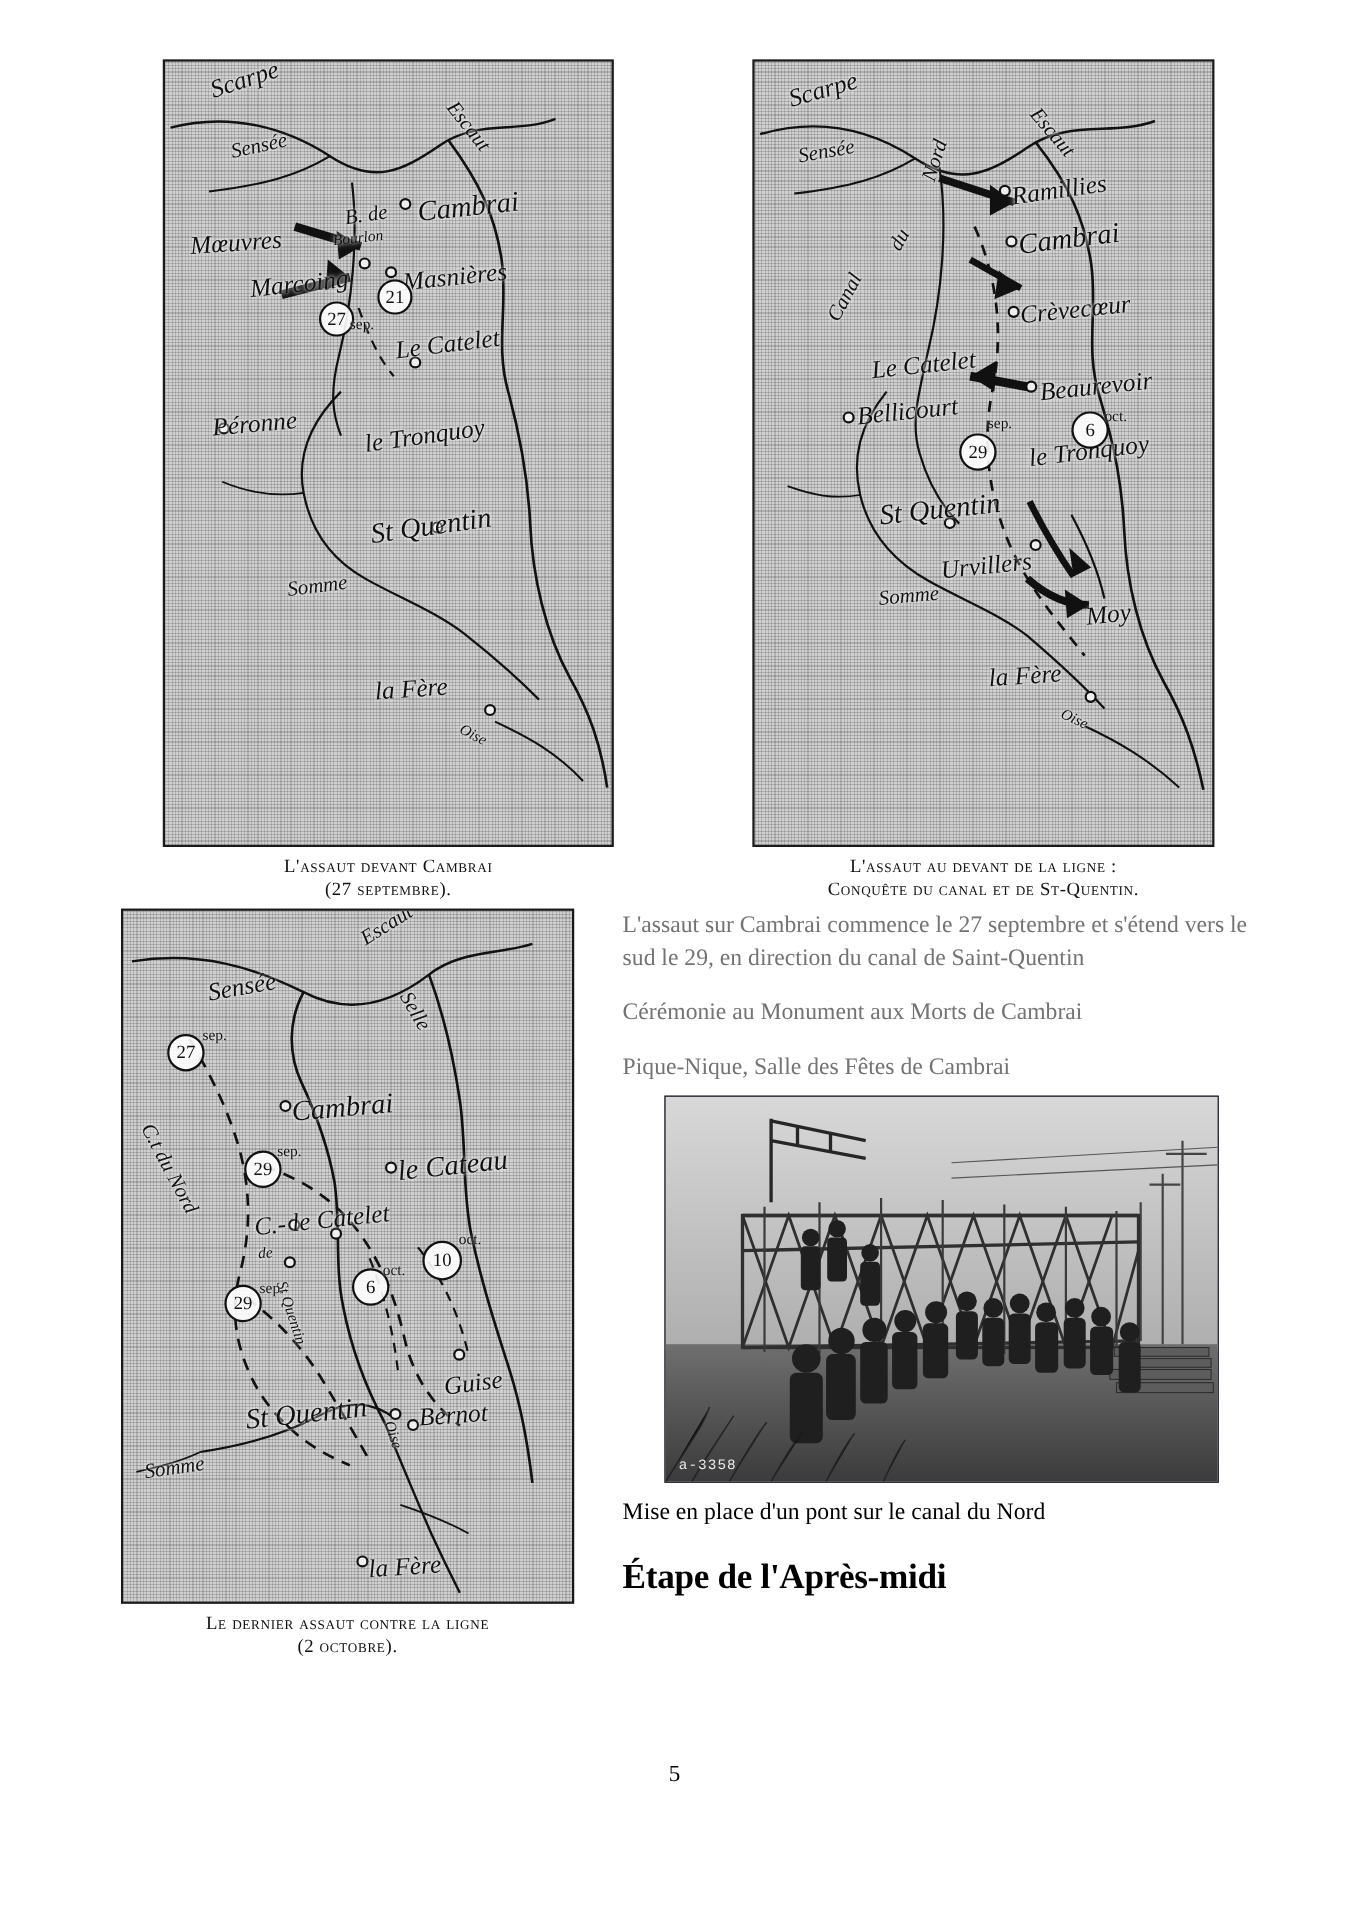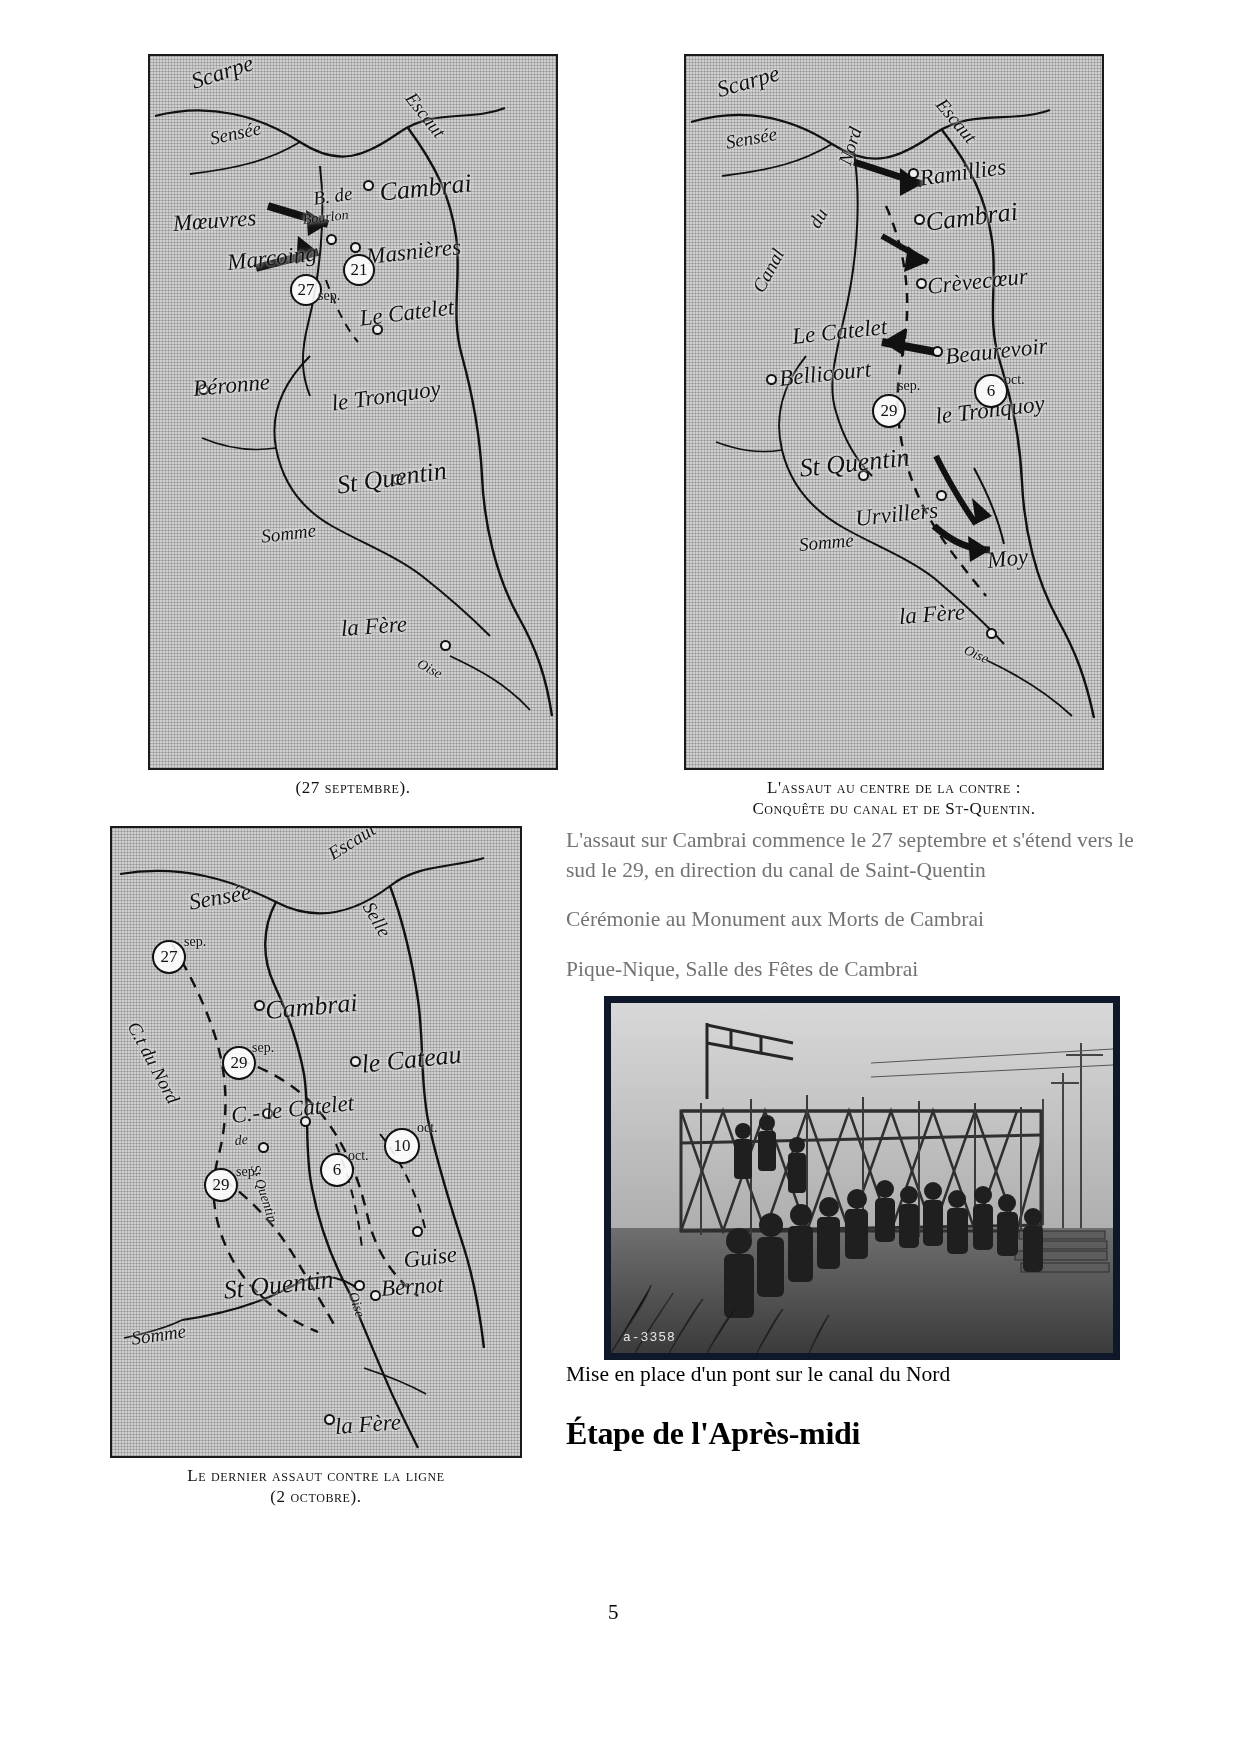--- a/index.html
+++ b/index.html
@@ -116,21 +116,21 @@
     letter-spacing: -0.3px;
   }
 
   
   .photo {
     position: absolute;
     left: 604px;
     top: 996px;
     width: 502px;
     height: 350px;
-    border: 7px solid #0f172a;
+    border: 1px solid #0f172a;
     overflow: hidden;
     background: #8d8d8d;
   }
   .photo svg { position: absolute; inset: 0; width: 100%; height: 100%; }
   .photo-id {
     position: absolute;
     left: 12px;
     bottom: 8px;
     color: #e8e8e8;
     font-family: "Liberation Mono", monospace;
@@ -195,20 +195,21 @@
       <span class="mlabel xl" style="left:185px; top:415px; transform:rotate(-8deg);">St Quentin</span>
       <span class="mlabel md" style="left:110px; top:470px; transform:rotate(-7deg);">Somme</span>
       <span class="mlabel lg" style="left:190px; top:560px; transform:rotate(-4deg);">la Fère</span>
       <span class="mlabel sm" style="left:272px; top:600px; transform:rotate(28deg);">Oise</span>
 
       <span class="datecircle" style="left:140px; top:218px; width:28px; height:28px;">27</span>
       <span class="datecircle" style="left:193px; top:198px; width:28px; height:28px;">21</span>
       <span class="datetag" style="left:168px; top:232px;">sep.</span>
     </div>
     <div class="map-caption">
+      <div>L'assaut devant Cambrai</div>
       <div>(27 septembre).</div>
     </div>
   </div>
 
   <div class="map-figure" style="left:684px; top:54px; width:420px;">
     <div class="map-frame" style="width:416px; height:712px;">
       <svg viewBox="0 0 416 712" preserveAspectRatio="none" aria-hidden="true">
         <path d="M5 66 C60 50 106 62 146 88 C186 114 214 102 248 78 C286 52 326 68 364 54" fill="none" stroke="#111" stroke-width="2.2"></path>
         <path d="M146 88 C116 106 86 114 36 120" fill="none" stroke="#111" stroke-width="1.8"></path>
         <path d="M256 74 C286 112 300 144 306 184 C312 228 300 262 314 306 C328 352 334 386 336 426
@@ -262,21 +263,21 @@
       <span class="mlabel lg" style="left:300px; top:492px; transform:rotate(-6deg);">Moy</span>
       <span class="mlabel lg" style="left:212px; top:548px; transform:rotate(-4deg);">la Fère</span>
       <span class="mlabel sm" style="left:282px; top:586px; transform:rotate(25deg);">Oise</span>
 
       <span class="datecircle" style="left:186px; top:338px; width:30px; height:30px;">29</span>
       <span class="datecircle" style="left:288px; top:318px; width:30px; height:30px;">6</span>
       <span class="datetag" style="left:212px; top:322px;">sep.</span>
       <span class="datetag" style="left:318px; top:316px;">oct.</span>
     </div>
     <div class="map-caption">
-      <div>L'assaut au centre de la contre :</div>
+      <div>L'assaut au devant de la ligne :</div>
       <div>Conquête du canal et de St-Quentin.</div>
     </div>
   </div>
 
   <div class="map-figure" style="left:110px; top:826px; width:412px;">
     <div class="map-frame" style="width:408px; height:628px;">
       <svg viewBox="0 0 408 628" preserveAspectRatio="none" aria-hidden="true">
         <path d="M8 46 C70 36 120 52 164 74 C206 96 244 84 278 58 C306 36 340 40 372 30" fill="none" stroke="#111" stroke-width="2.2"></path>
         <path d="M164 74 C150 100 150 130 162 156 C176 186 186 214 192 246 C198 286 192 322 200 360
                  C208 402 222 436 238 466" fill="none" stroke="#111" stroke-width="2.4"></path>

